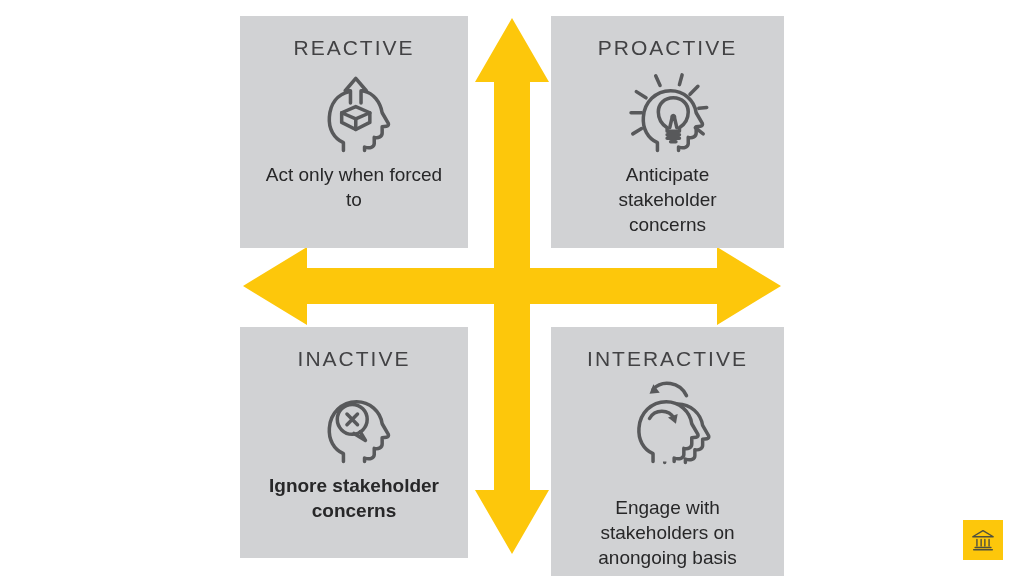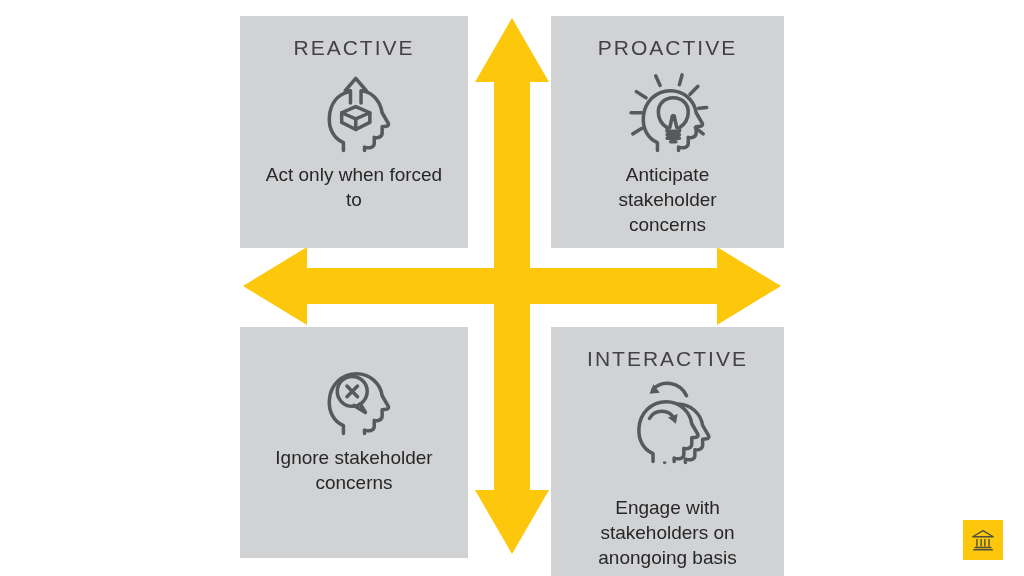--- a/index.html
+++ b/index.html
@@ -19,21 +19,21 @@
   .q-br{left:551px;top:327px;width:233px;height:270px;}
   .quad h2{font-size:21px;font-weight:500;letter-spacing:2px;color:var(--title-color);margin-bottom:4px;}
   .icon{height:94px;display:flex;align-items:center;justify-content:center;color:var(--icon-stroke);}
   .icon svg{display:block;}
   .icon .ln{fill:none;stroke:currentColor;stroke-width:4;stroke-linecap:round;stroke-linejoin:round;}
   .icon .fl{fill:currentColor;stroke:none;}
   .icon .mask{fill:var(--quadrant-bg);stroke:none;}
   .desc{font-size:19px;line-height:1.32;font-weight:500;color:var(--body-color);margin-top:4px;}
   .q-tl .desc{max-width:182px;}
   .q-tr .desc{max-width:160px;}
-  .q-bl .desc{max-width:200px;}
+  .q-bl .desc{max-width:200px;font-weight:bold;}
   .q-br .desc{max-width:168px;margin-top:26px;}
   .logo{position:absolute;left:963px;top:520px;width:40px;height:40px;background:var(--logo-bg);display:flex;align-items:center;justify-content:center;}
   .logo svg{display:block;}
   .logo .ln{fill:none;stroke:var(--logo-icon);stroke-width:3;stroke-linecap:round;stroke-linejoin:round;}
 </style>
 </head>
 <body>
 
 <div class="canvas">
 
@@ -65,20 +65,21 @@
         <path class="ln" d="M36,52 L52,45 L68,52 L52,59 Z"></path>
         <path class="ln" d="M36,52 L36,63 L52,71 L68,63 L68,52"></path>
         <path class="ln" d="M52,59 L52,71"></path>
         <path class="ln" d="M46,41 L46,27 L40,27 L52,13 L64,27 L58,27 L58,41"></path>
       </svg>
     </div>
     <p class="desc">Act only when forced to</p>
   </section>
 
   <section class="quad q-bl">
+    <h2>INACTIVE</h2>
     <div class="icon">
       <svg viewBox="0 0 100 100" width="92" height="88">
         <path class="ln" d="M38,95 L38,86 C27,81 21,70 22,57 C23,40 36,27 53,27 C68,27 80,38 82,52 L89,64 C89.5,65.5 89,67 87,67.3 L82,68 L82,75 C82,79 78,81 73,80 L73,87 C73,91 68,93 62,91 L62,95"></path>
         <circle class="ln" cx="48" cy="47" r="17"></circle>
         <path class="ln" d="M57,61 L63,71 L50,63"></path>
         <path class="ln" d="M42,41 L54,53 M54,41 L42,53"></path>
       </svg>
     </div>
     <p class="desc">Ignore stakeholder concerns</p>
   </section>

